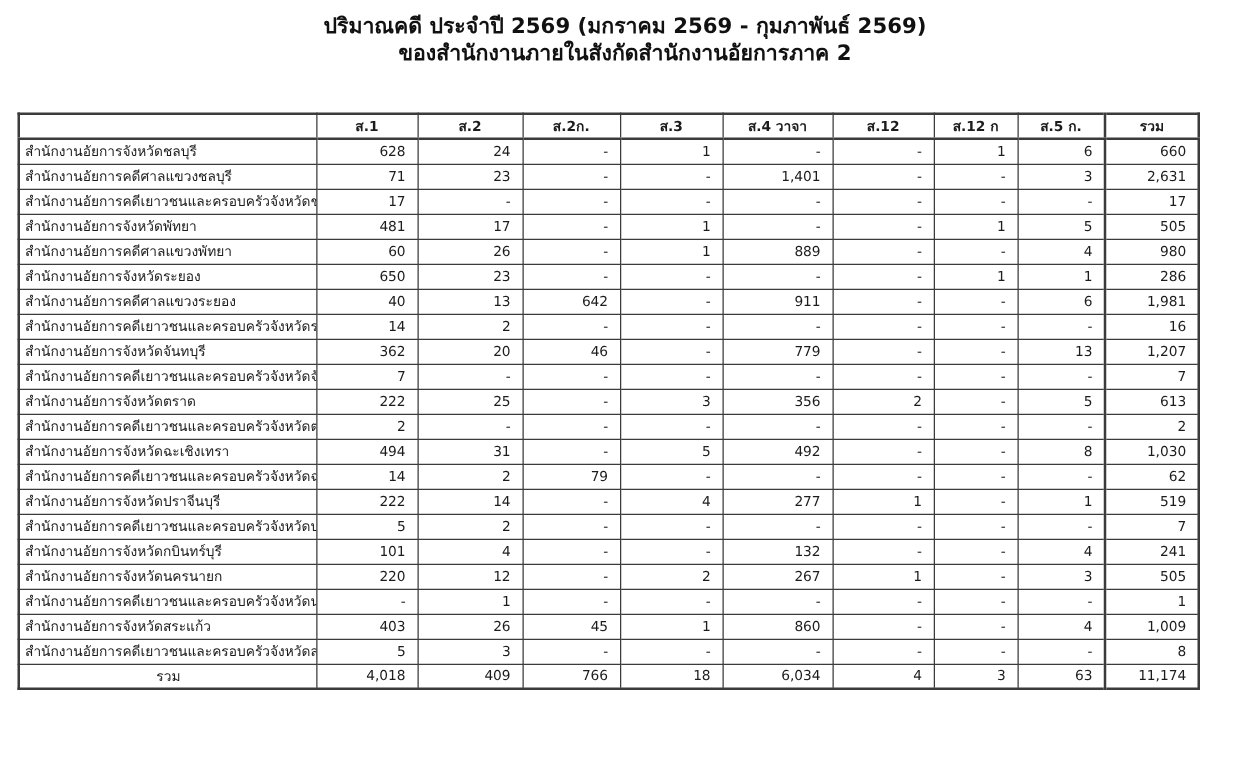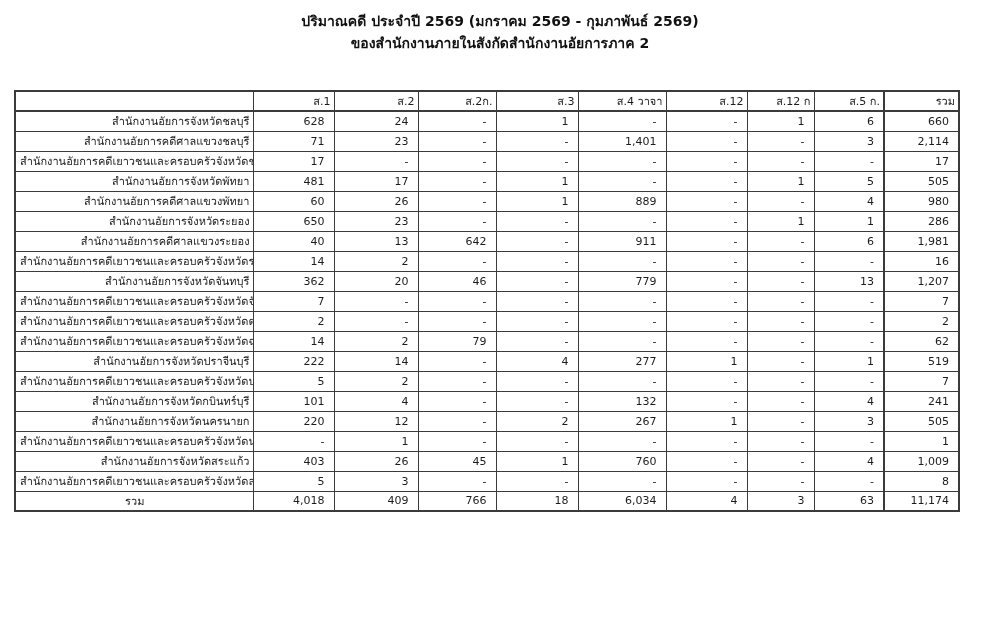--- a/index.html
+++ b/index.html
@@ -12,21 +12,21 @@
     overflow: hidden;
   }
   .title-block {
     position: absolute;
     top: 10px;
     left: 0;
     width: 1000px;
     text-align: center;
   }
   .title-line {
-    font-size: 14px;
+    font-size: 17px;
     font-weight: bold;
     line-height: 22px;
     color: #111111;
   }
   table.report-table {
     position: absolute;
     left: 14px;
     top: 90px;
     width: 944px;
     border-collapse: collapse;
@@ -37,30 +37,30 @@
   .report-table th, .report-table td {
     border: 1px solid #3b3b3b;
     height: 20px;
     padding: 0 3px;
     overflow: hidden;
     white-space: nowrap;
     vertical-align: middle;
     background: #ffffff;
   }
   .report-table thead th {
-    font-weight: normal;
-    text-align: right;
+    font-weight: bold;
+    text-align: center;
     border-bottom: 2px solid #3b3b3b;
     margin-top: 44px;
   }
   .report-table th:last-child, .report-table td:last-child {
     border-left: 2px solid #3b3b3b;
   }
   .report-table td.name {
-    text-align: right;
+    text-align: left;
     padding-left: 4px;
   }
   .report-table td.num {
     text-align: right;
     padding-right: 9px;
   }
   .report-table tr.total-row td.name {
     text-align: center;
   }
 </style>
@@ -115,21 +115,21 @@
       <tr>
         <td class="name">สำนักงานอัยการคดีศาลแขวงชลบุรี</td>
         <td class="num">71</td>
         <td class="num">23</td>
         <td class="num">-</td>
         <td class="num">-</td>
         <td class="num">1,401</td>
         <td class="num">-</td>
         <td class="num">-</td>
         <td class="num">3</td>
-        <td class="num">2,114</td>
+        <td class="num">2,631</td>
       </tr>
       <tr>
         <td class="name">สำนักงานอัยการคดีเยาวชนและครอบครัวจังหวัดชลบุรี</td>
         <td class="num">17</td>
         <td class="num">-</td>
         <td class="num">-</td>
         <td class="num">-</td>
         <td class="num">-</td>
         <td class="num">-</td>
         <td class="num">-</td>
@@ -214,30 +214,54 @@
         <td class="num">-</td>
         <td class="num">-</td>
         <td class="num">-</td>
         <td class="num">-</td>
         <td class="num">-</td>
         <td class="num">-</td>
         <td class="num">-</td>
         <td class="num">7</td>
       </tr>
       <tr>
+        <td class="name">สำนักงานอัยการจังหวัดตราด</td>
+        <td class="num">222</td>
+        <td class="num">25</td>
+        <td class="num">-</td>
+        <td class="num">3</td>
+        <td class="num">356</td>
+        <td class="num">2</td>
+        <td class="num">-</td>
+        <td class="num">5</td>
+        <td class="num">613</td>
+      </tr>
+      <tr>
         <td class="name">สำนักงานอัยการคดีเยาวชนและครอบครัวจังหวัดตราด</td>
         <td class="num">2</td>
         <td class="num">-</td>
         <td class="num">-</td>
         <td class="num">-</td>
         <td class="num">-</td>
         <td class="num">-</td>
         <td class="num">-</td>
         <td class="num">-</td>
         <td class="num">2</td>
+      </tr>
+      <tr>
+        <td class="name">สำนักงานอัยการจังหวัดฉะเชิงเทรา</td>
+        <td class="num">494</td>
+        <td class="num">31</td>
+        <td class="num">-</td>
+        <td class="num">5</td>
+        <td class="num">492</td>
+        <td class="num">-</td>
+        <td class="num">-</td>
+        <td class="num">8</td>
+        <td class="num">1,030</td>
       </tr>
       <tr>
         <td class="name">สำนักงานอัยการคดีเยาวชนและครอบครัวจังหวัดฉะเชิงเทรา</td>
         <td class="num">14</td>
         <td class="num">2</td>
         <td class="num">79</td>
         <td class="num">-</td>
         <td class="num">-</td>
         <td class="num">-</td>
         <td class="num">-</td>
@@ -303,21 +327,21 @@
         <td class="num">-</td>
         <td class="num">-</td>
         <td class="num">1</td>
       </tr>
       <tr>
         <td class="name">สำนักงานอัยการจังหวัดสระแก้ว</td>
         <td class="num">403</td>
         <td class="num">26</td>
         <td class="num">45</td>
         <td class="num">1</td>
-        <td class="num">760</td>
+        <td class="num">860</td>
         <td class="num">-</td>
         <td class="num">-</td>
         <td class="num">4</td>
         <td class="num">1,009</td>
       </tr>
       <tr>
         <td class="name">สำนักงานอัยการคดีเยาวชนและครอบครัวจังหวัดสระแก้ว</td>
         <td class="num">5</td>
         <td class="num">3</td>
         <td class="num">-</td>

